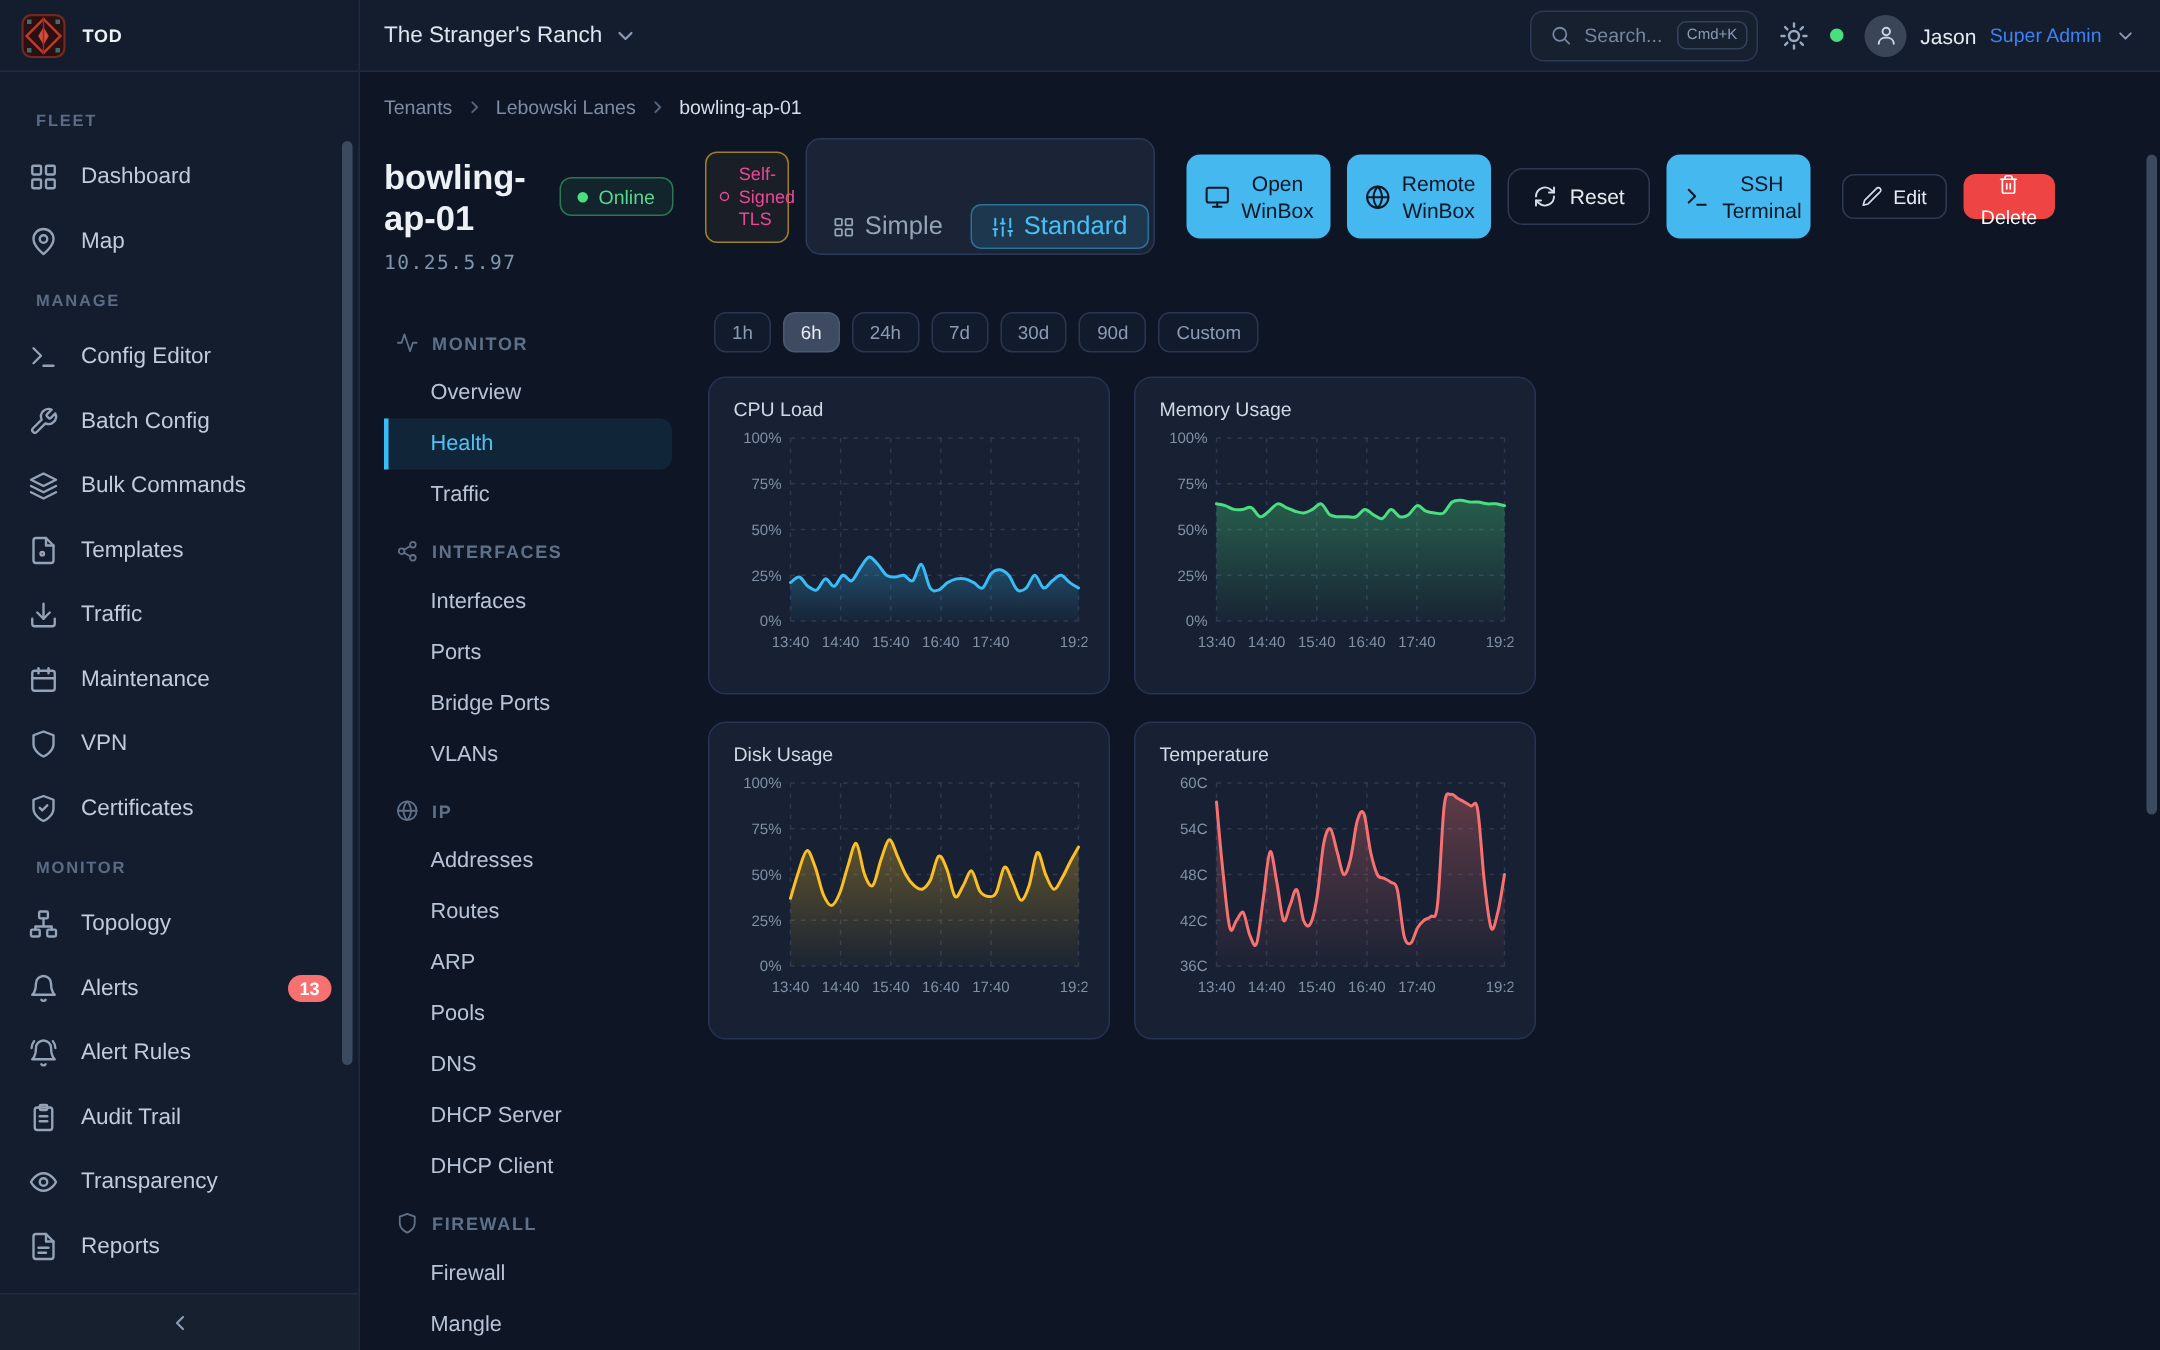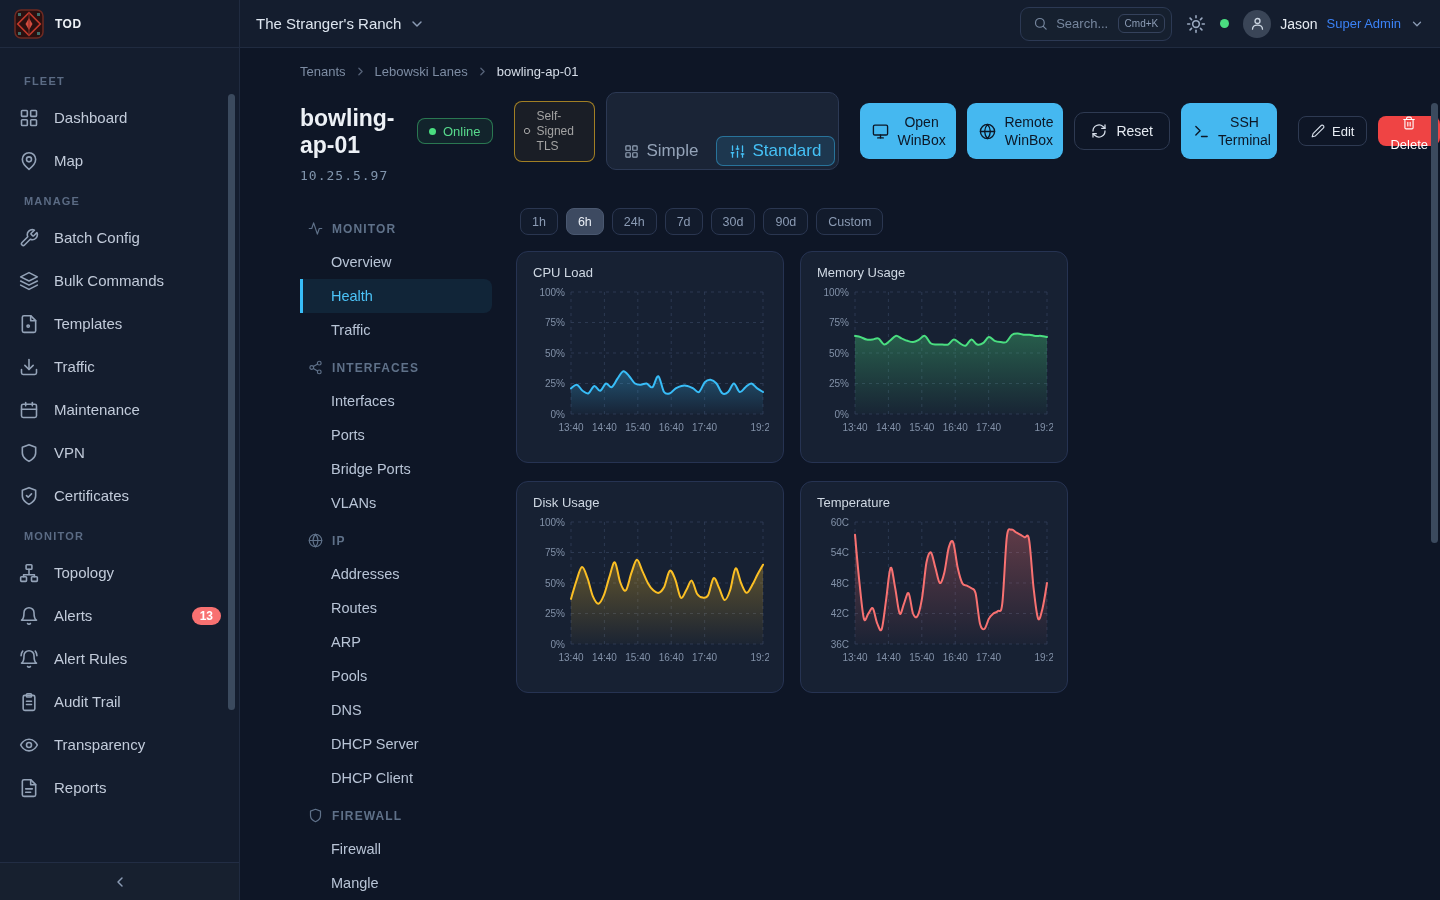--- a/index.html
+++ b/index.html
@@ -28,21 +28,21 @@
   .iconbtn { width:20px; height:20px; background:none; border:none; color:#9aa9c0; cursor:pointer; padding:0; }
   .statusdot { width:9px; height:9px; border-radius:50%; background:#4ade80; }
   .usermenu { display:flex; align-items:center; gap:9px; background:none; border:none; cursor:pointer; font-family:inherit; }
   .avatar { width:28px; height:28px; border-radius:50%; background:#3a4557; color:#cbd5e1; display:flex; align-items:center; justify-content:center; }
   .avatar .ic { width:15px; height:15px; }
   .uname { font-size:14px; color:#e6ebf2; }
   .urole { font-size:13px; color:#3b82f6; }
   .usermenu .chev { width:14px; height:14px; color:#8b9bb4; }
 
   
-  .shell { flex:1; display:flex; min-height:0;gap:44px; }
+  .shell { flex:1; display:flex; min-height:0; }
 
   
   .sidebar { width:240px; flex:0 0 240px; background:#141d2e; border-right:1px solid #202b40; display:flex; flex-direction:column; position:relative; }
   .side-nav { flex:1; overflow:hidden; padding-top:14px; }
   .side-header { padding:13px 24px 9px; font-size:11px; font-weight:700; letter-spacing:1.2px; color:#5b6b84; }
   .side-item { height:43px; display:flex; align-items:center; gap:15px; padding:0 18px 0 19px; color:#c2cbda; font-size:15px; cursor:pointer; }
   .side-item .ic { width:20px; height:20px; color:#94a3b8; flex:0 0 20px; }
   .side-badge { margin-left:auto; background:#f87171; color:#ffffff; font-size:12px; font-weight:600; border-radius:10px; padding:2px 8px; }
   .side-footer { flex:0 0 38px; border-top:1px solid #222d44; background:#17202f; display:flex; align-items:center; justify-content:center; cursor:pointer; color:#8b9bb4; }
   .side-footer .ic { width:16px; height:16px; }
@@ -56,21 +56,21 @@
   .breadcrumb .crumb { cursor:pointer; }
   .breadcrumb .crumb.current { color:#d6dee9; cursor:default; }
   .breadcrumb .sep { width:13px; height:13px; color:#566378; }
 
   .dev-header { display:flex; align-items:center; gap:11px; margin-top:13px; }
   .dev-titleblock { width:106px; flex:0 0 106px; }
   .dev-name { font-size:23px; line-height:27px; font-weight:700; color:#edf1f6; word-break:break-word; }
   .dev-ip { margin-top:9px; font-family:"DejaVu Sans Mono", monospace; font-size:13px; letter-spacing:1px; color:#8195ad; }
   .badge-online { display:flex; align-items:center; gap:7px; height:26px; padding:0 11px; border:1px solid rgba(74,222,128,.45); border-radius:8px; background:rgba(74,222,128,.07); color:#57d98c; font-size:13px; align-self:center; margin-bottom:26px; }
   .badge-online .dot { width:7px; height:7px; border-radius:50%; background:#4ade80; }
-  .badge-tls { display:flex; align-items:center; gap:6px; width:84px; padding:7px 8px; border:1px solid rgba(251,191,36,.6); border-radius:8px; background:rgba(251,191,36,.05); color:#a3a3a3; font-size:12px; line-height:15px; margin-left:10px; margin-bottom:26px; }
+  .badge-tls { display:flex; align-items:center; gap:6px; width:56px; padding:7px 8px; border:1px solid rgba(251,191,36,.6); border-radius:8px; background:rgba(251,191,36,.05); color:#ec4899; font-size:12px; line-height:15px; margin-left:10px; margin-bottom:26px; }
   .badge-tls .ic { width:8px; height:8px; flex:0 0 8px; }
   .view-toggle { display:flex; gap:4px; padding:3px; border:1px solid #2c3954; border-radius:10px; background:#1a2436; margin-bottom:26px; }
   .vt-btn { display:flex; align-items:center; gap:7px; height:30px; padding:0 13px; border-radius:7px; border:1px solid transparent; background:none; color:#94a3b8; font-size:17px; font-family:inherit; cursor:pointer;margin-top:40px; }
   .vt-btn .ic { width:15px; height:15px; }
   .vt-btn.active { background:rgba(56,189,248,.13); border-color:rgba(56,189,248,.45); color:#45c1f6; }
   .btn-blue { display:flex; align-items:center; gap:8px; width:96px; height:56px; padding:0 12px; border:none; border-radius:9px; background:#45b8f0; color:#0c1726; font-size:14px; font-weight:500; line-height:18px; font-family:inherit; cursor:pointer; text-align:center; margin-bottom:26px; }
   .btn-blue .ic { width:17px; height:17px; flex:0 0 17px; }
   .btn-blue .lbl { flex:1; }
   .btn-outline { display:flex; align-items:center; gap:9px; height:38px; padding:0 16px; border:1px solid #2e3a52; border-radius:10px; background:transparent; color:#e6ebf2; font-size:14px; font-family:inherit; cursor:pointer; margin-bottom:26px; }
   .btn-outline .ic { width:16px; height:16px; color:#d6dee9; }
@@ -192,20 +192,29 @@
         <div class="side-item">
           <span class="ic">
             <svg viewBox="0 0 24 24" fill="none" stroke="currentColor" stroke-width="1.9" stroke-linecap="round" stroke-linejoin="round">
               <path d="M20 10c0 6-8 12-8 12S4 16 4 10a8 8 0 0 1 16 0z"></path>
               <circle cx="12" cy="10" r="3"></circle>
             </svg>
           </span>
           <span>Map</span>
         </div>
         <div class="side-header">MANAGE</div>
+        <div class="side-item">
+          <span class="ic">
+            <svg viewBox="0 0 24 24" fill="none" stroke="currentColor" stroke-width="1.9" stroke-linecap="round" stroke-linejoin="round">
+              <polyline points="4 17 10 11 4 5"></polyline>
+              <line x1="12" y1="19" x2="20" y2="19"></line>
+            </svg>
+          </span>
+          <span>Config Editor</span>
+        </div>
         <div class="side-item">
           <span class="ic">
             <svg viewBox="0 0 24 24" fill="none" stroke="currentColor" stroke-width="1.9" stroke-linecap="round" stroke-linejoin="round">
               <path d="M14.7 6.3a1 1 0 0 0 0 1.4l1.6 1.6a1 1 0 0 0 1.4 0l3.77-3.77a6 6 0 0 1-7.94 7.94l-6.91 6.91a2.12 2.12 0 0 1-3-3l6.91-6.91a6 6 0 0 1 7.94-7.94l-3.76 3.76z"></path>
             </svg>
           </span>
           <span>Batch Config</span>
         </div>
         <div class="side-item">
           <span class="ic">

